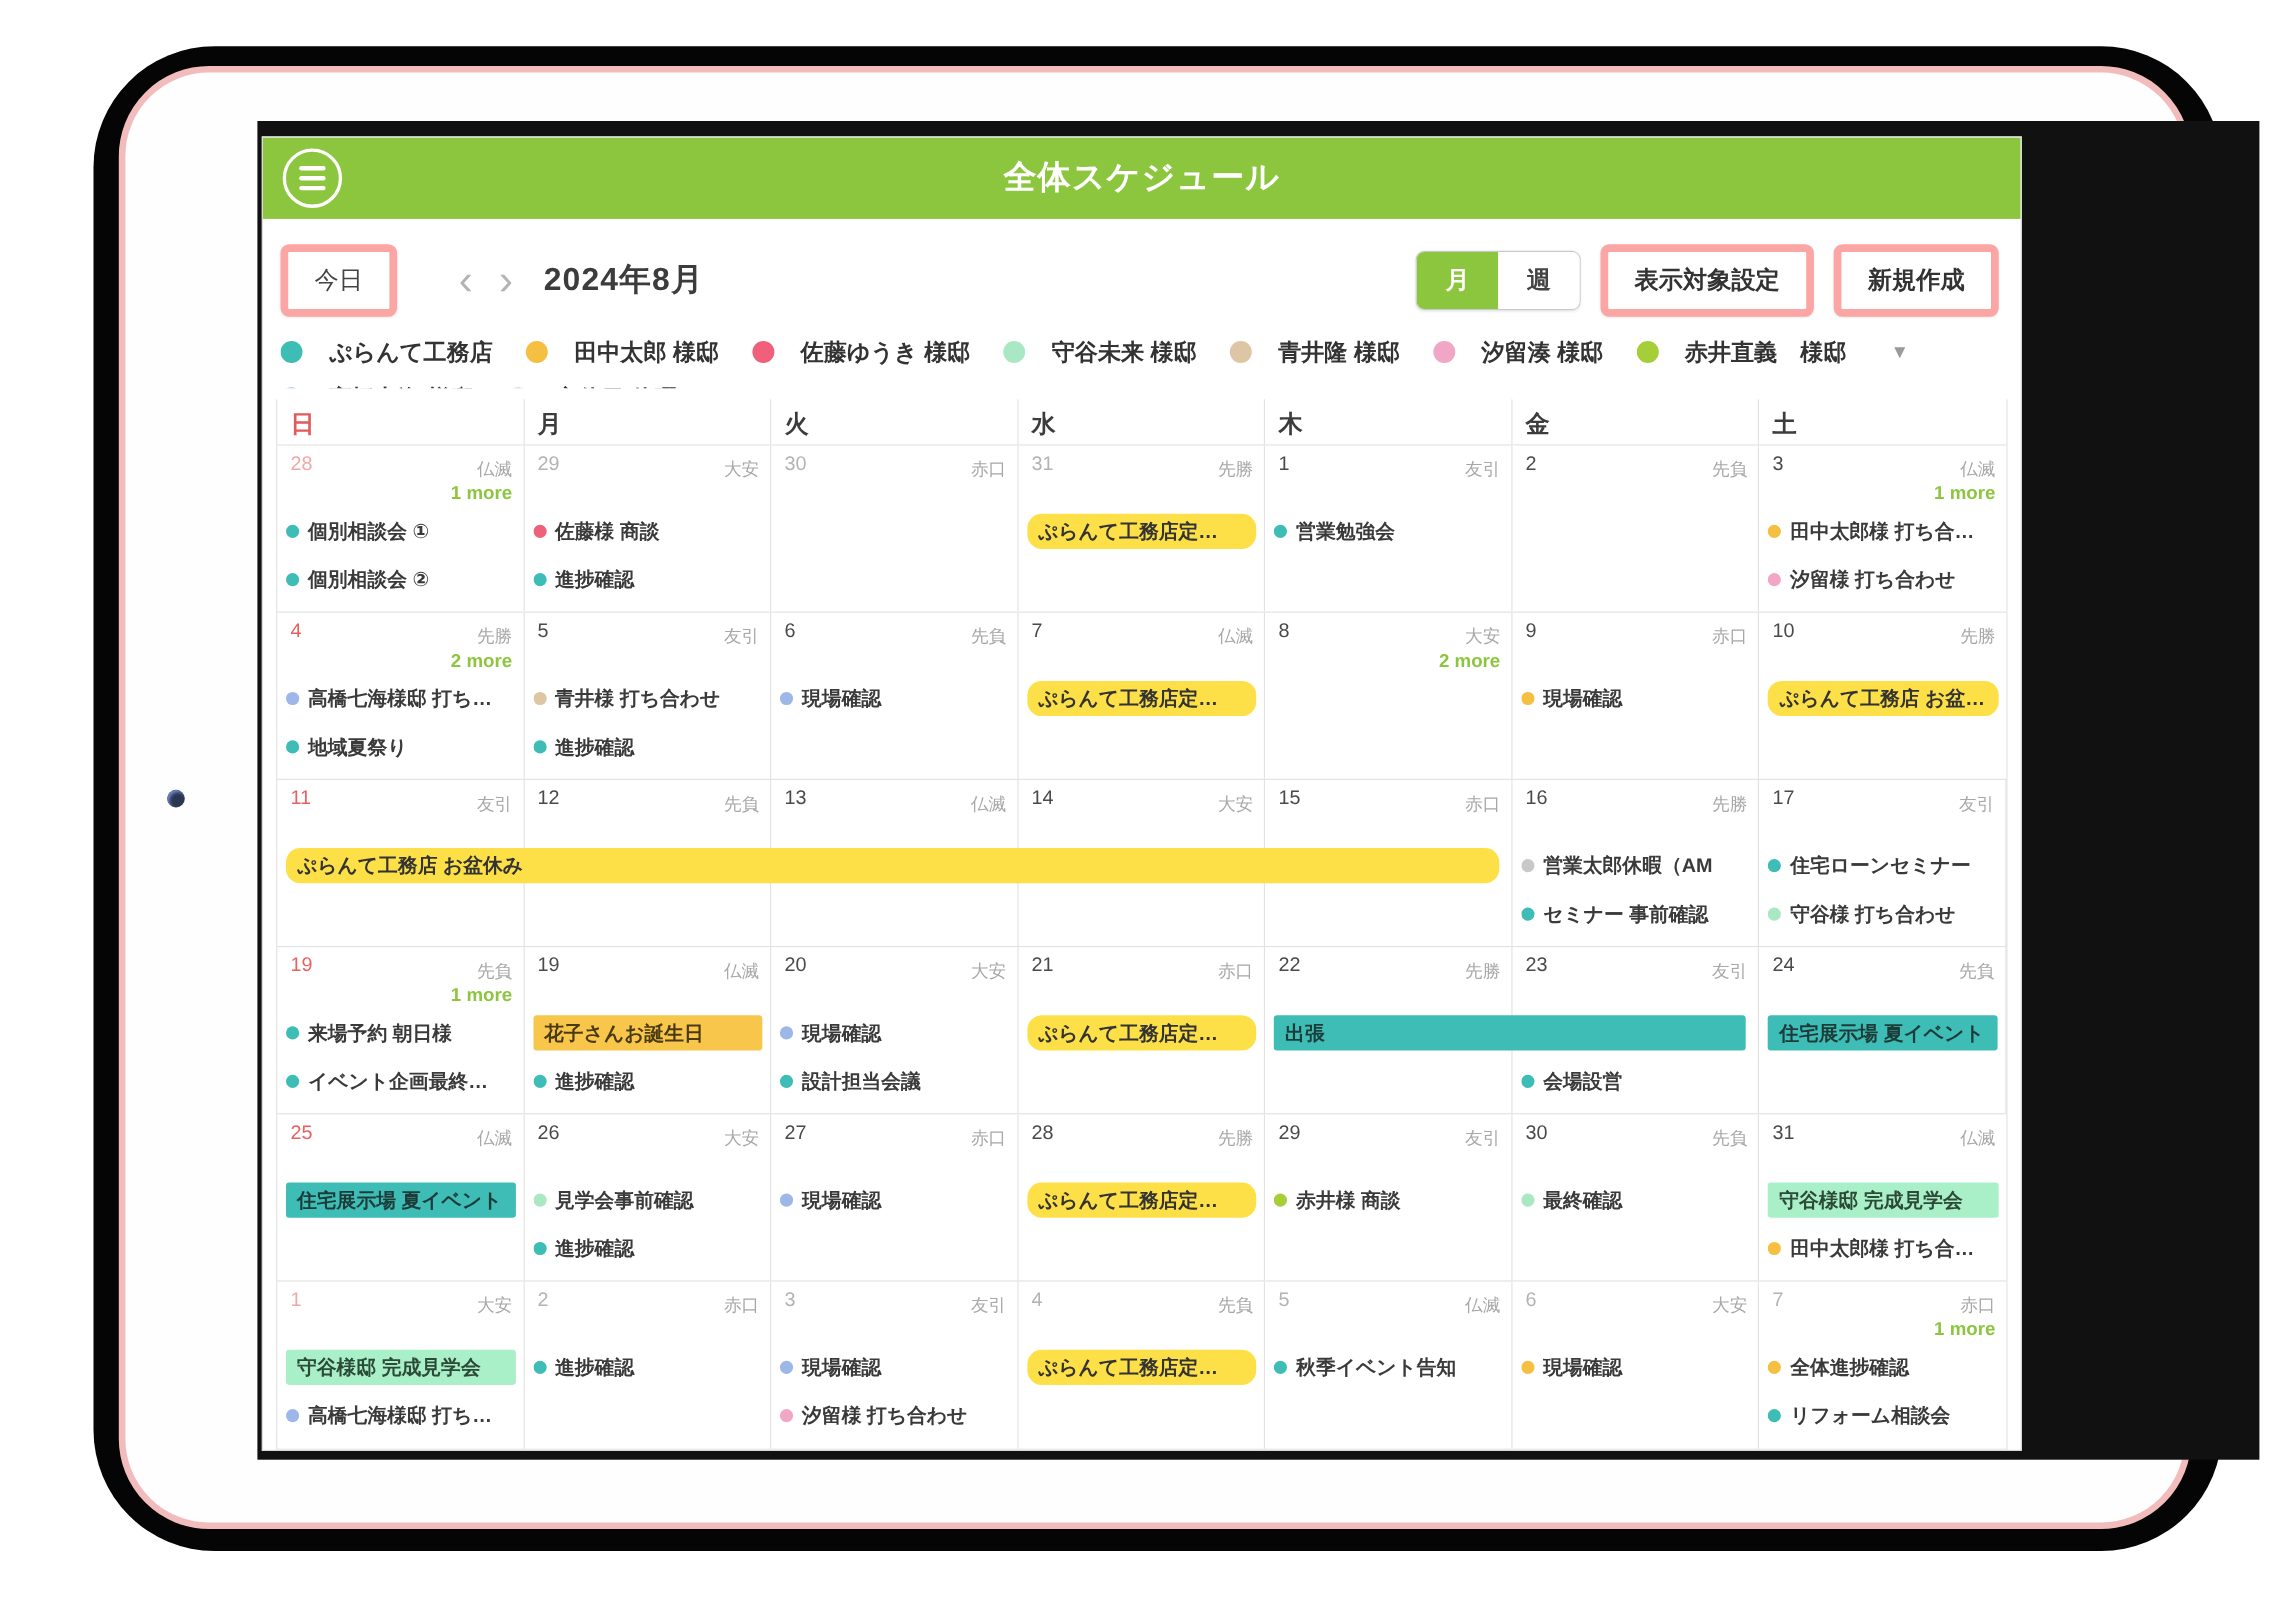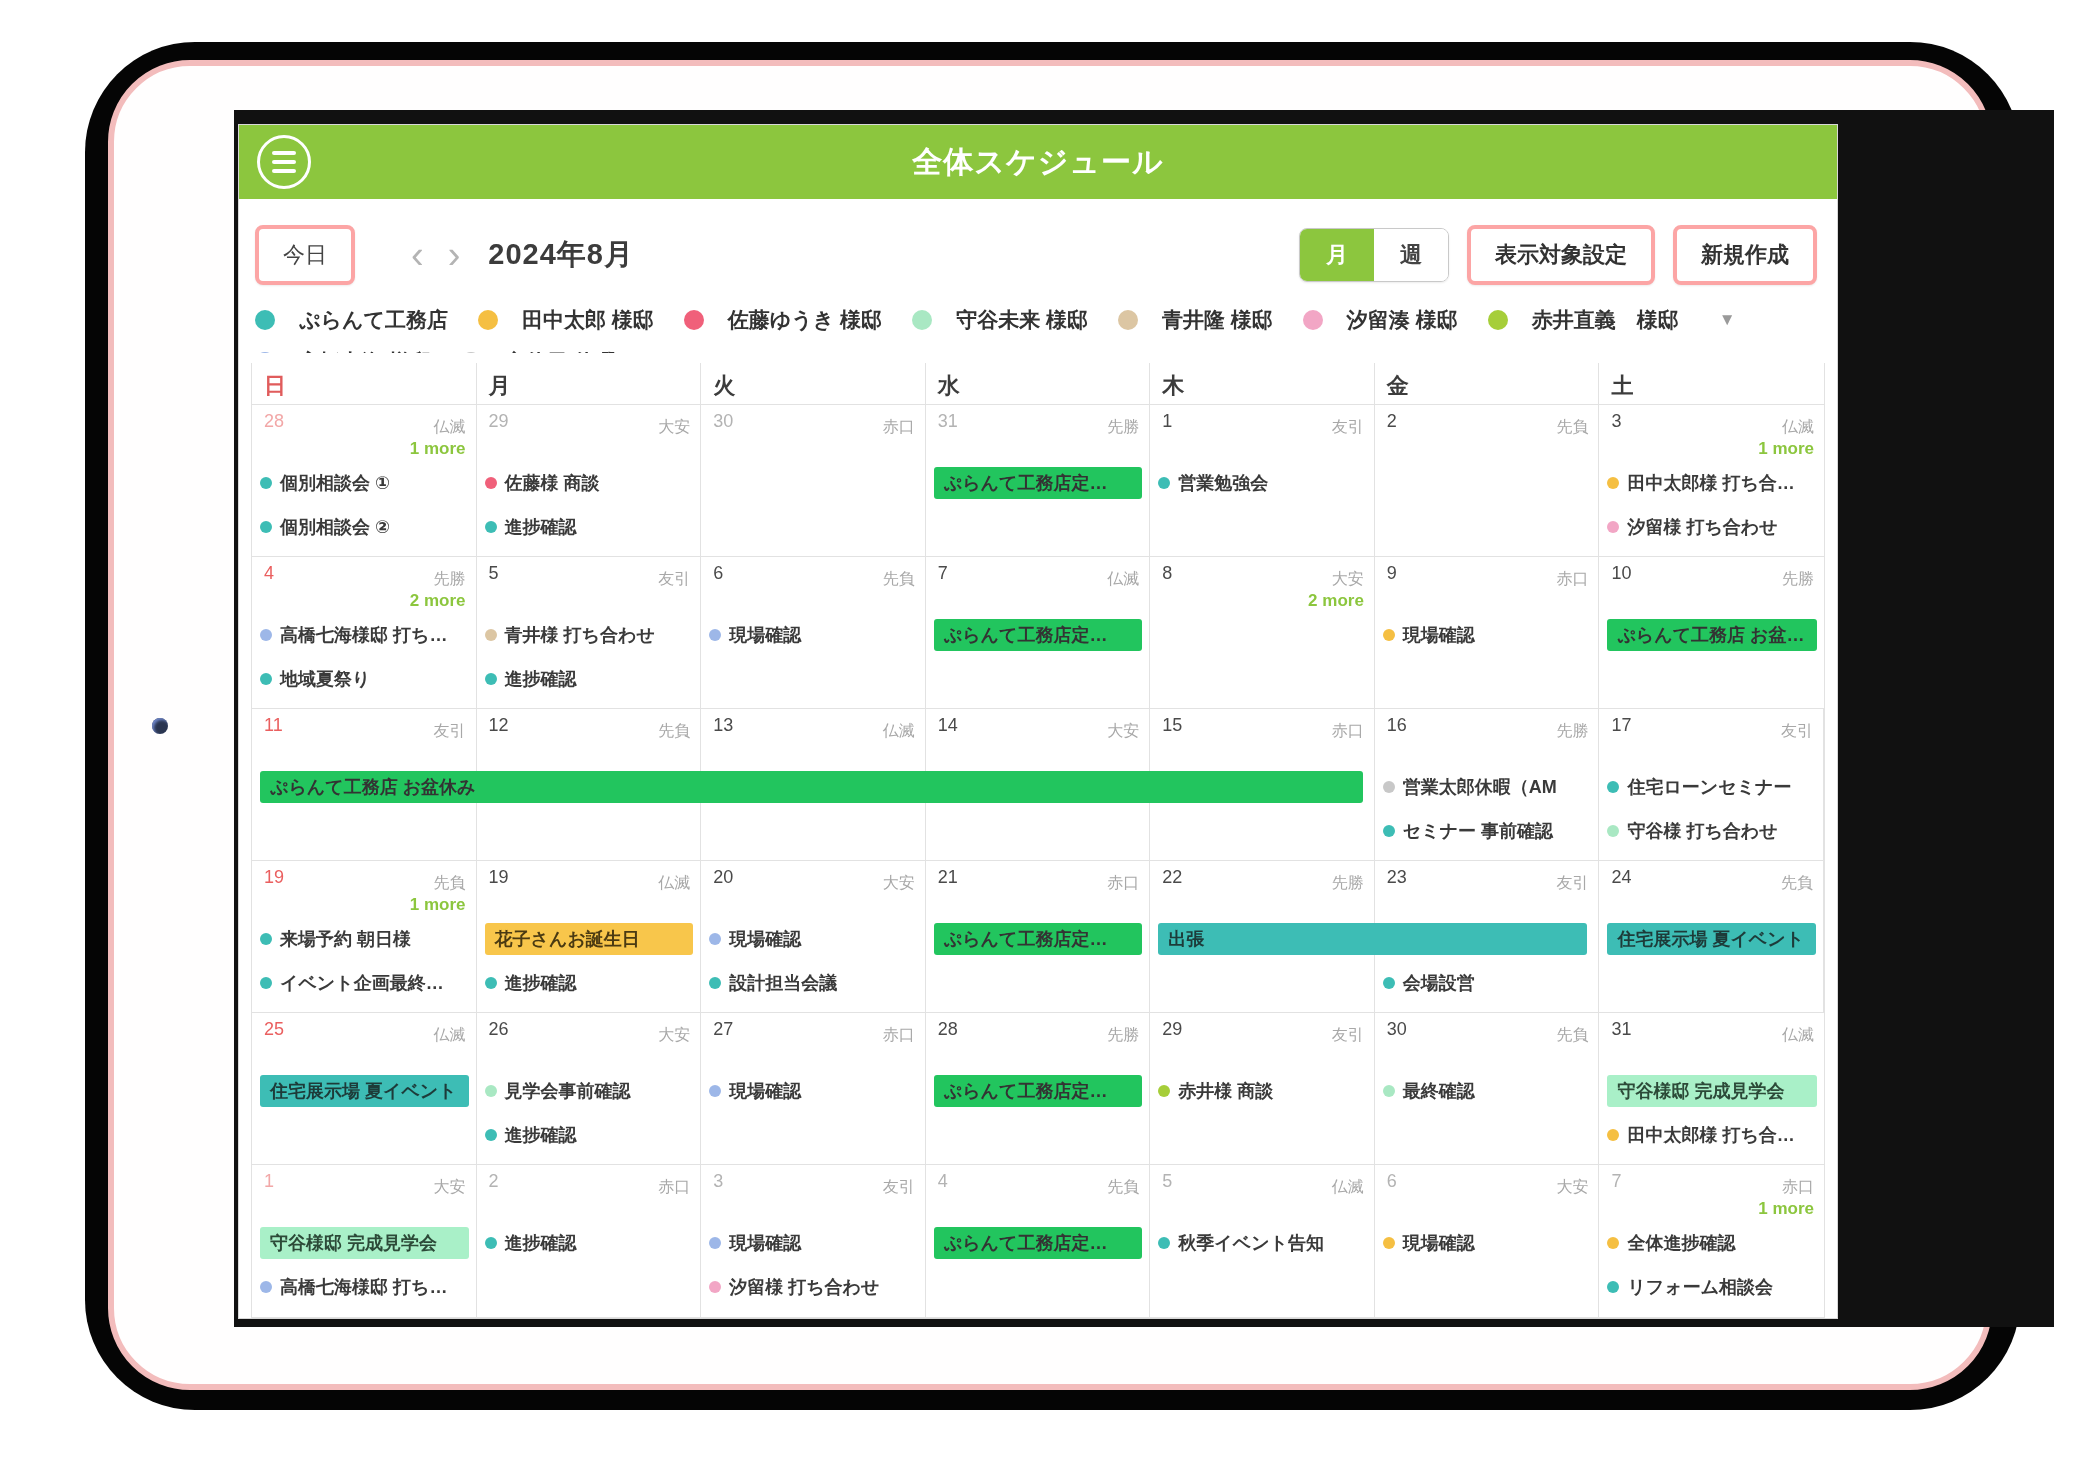--- a/index.html
+++ b/index.html
@@ -27,21 +27,21 @@
   .app-header { position:relative; height:74px; background:#8cc63e; }
   .hamburger { position:absolute; left:18px; top:10px; width:54px; height:54px;
                border:3px solid #fff; border-radius:50%; cursor:pointer;
                display:flex; flex-direction:column; justify-content:center; align-items:center; gap:5px; }
   .hamburger span { display:block; width:24px; height:4px; background:#fff; border-radius:2px; }
   .app-title { position:absolute; left:0; right:0; top:0; height:74px; line-height:74px;
                text-align:center; color:#fff; font-size:30px; font-weight:bold; letter-spacing:1px; }
 
   
   .toolbar { display:flex; align-items:center; margin:28px 20px 0 16px; height:56px; }
-  .btn { background:#fff; border:4px solid #fca5a5; border-radius:8px; color:#444;
+  .btn { background:#fff; border:7px solid #fca5a5; border-radius:8px; color:#444;
          font-size:22px; padding:11px 24px; cursor:pointer;
          box-shadow:0 1px 2px rgba(0,0,0,.08); white-space:nowrap; }
   .btn.strong { font-weight:bold; color:#333; }
   .today-btn { margin-right:44px; }
   .chev { font-size:38px; color:#b4b4b4; line-height:1; padding:0 12px; cursor:pointer; font-weight:300; }
   .month-label { font-size:29px; color:#3c3c3c; margin-left:16px; letter-spacing:1px; }
   .toolbar-right { margin-left:auto; display:flex; align-items:center; gap:18px; }
   .segmented { display:flex; border:1px solid #c9c9c9; border-radius:8px; overflow:hidden;
                box-shadow:0 1px 2px rgba(0,0,0,.08); }
   .segmented .seg { font-size:22px; font-weight:bold; padding:11px 26px; cursor:pointer; border:none; }
@@ -74,21 +74,21 @@
   .rokuyo { font-size:16px; color:#a8a8a8; padding-top:5px; }
   .more { position:absolute; top:34px; right:10px; font-size:17px; font-weight:bold; color:#8cc63e; cursor:pointer; }
   .events { position:absolute; top:62px; left:8px; right:7px; }
   .slot-pad { height:44px; }
   .evt-dot { display:flex; align-items:center; height:32px; margin-bottom:12px; white-space:nowrap; overflow:hidden; }
   .evt-dot .dot { width:12px; height:12px; border-radius:50%; margin-right:8px; flex:0 0 auto; }
   .evt-dot .txt { font-size:18px; font-weight:bold; color:#3a3a3a; }
   .evt-bar { height:32px; line-height:32px; margin-bottom:12px; padding:0 10px;
              font-size:18px; font-weight:bold; color:#333; border-radius:3px;
              white-space:nowrap; overflow:hidden; }
-  .evt-bar.gray  { background:#22c55e; }
+  .evt-bar.gray  { background:#fde047;border-radius:13px; }
   .evt-bar.teal  { background:#3dbdb5; color:#1d3b39; }
   .evt-bar.mint  { background:#a9f0c8; color:#2c4a38; }
   .evt-bar.yellow{ background:#f8c64b; color:#4a3a12; }
   .evt-span { position:absolute; height:32px; line-height:32px; padding:0 10px;
               font-size:18px; font-weight:bold; color:#333; border-radius:3px;
               white-space:nowrap; overflow:hidden; top:62px; }
 </style>
 </head>
 <body>
 

